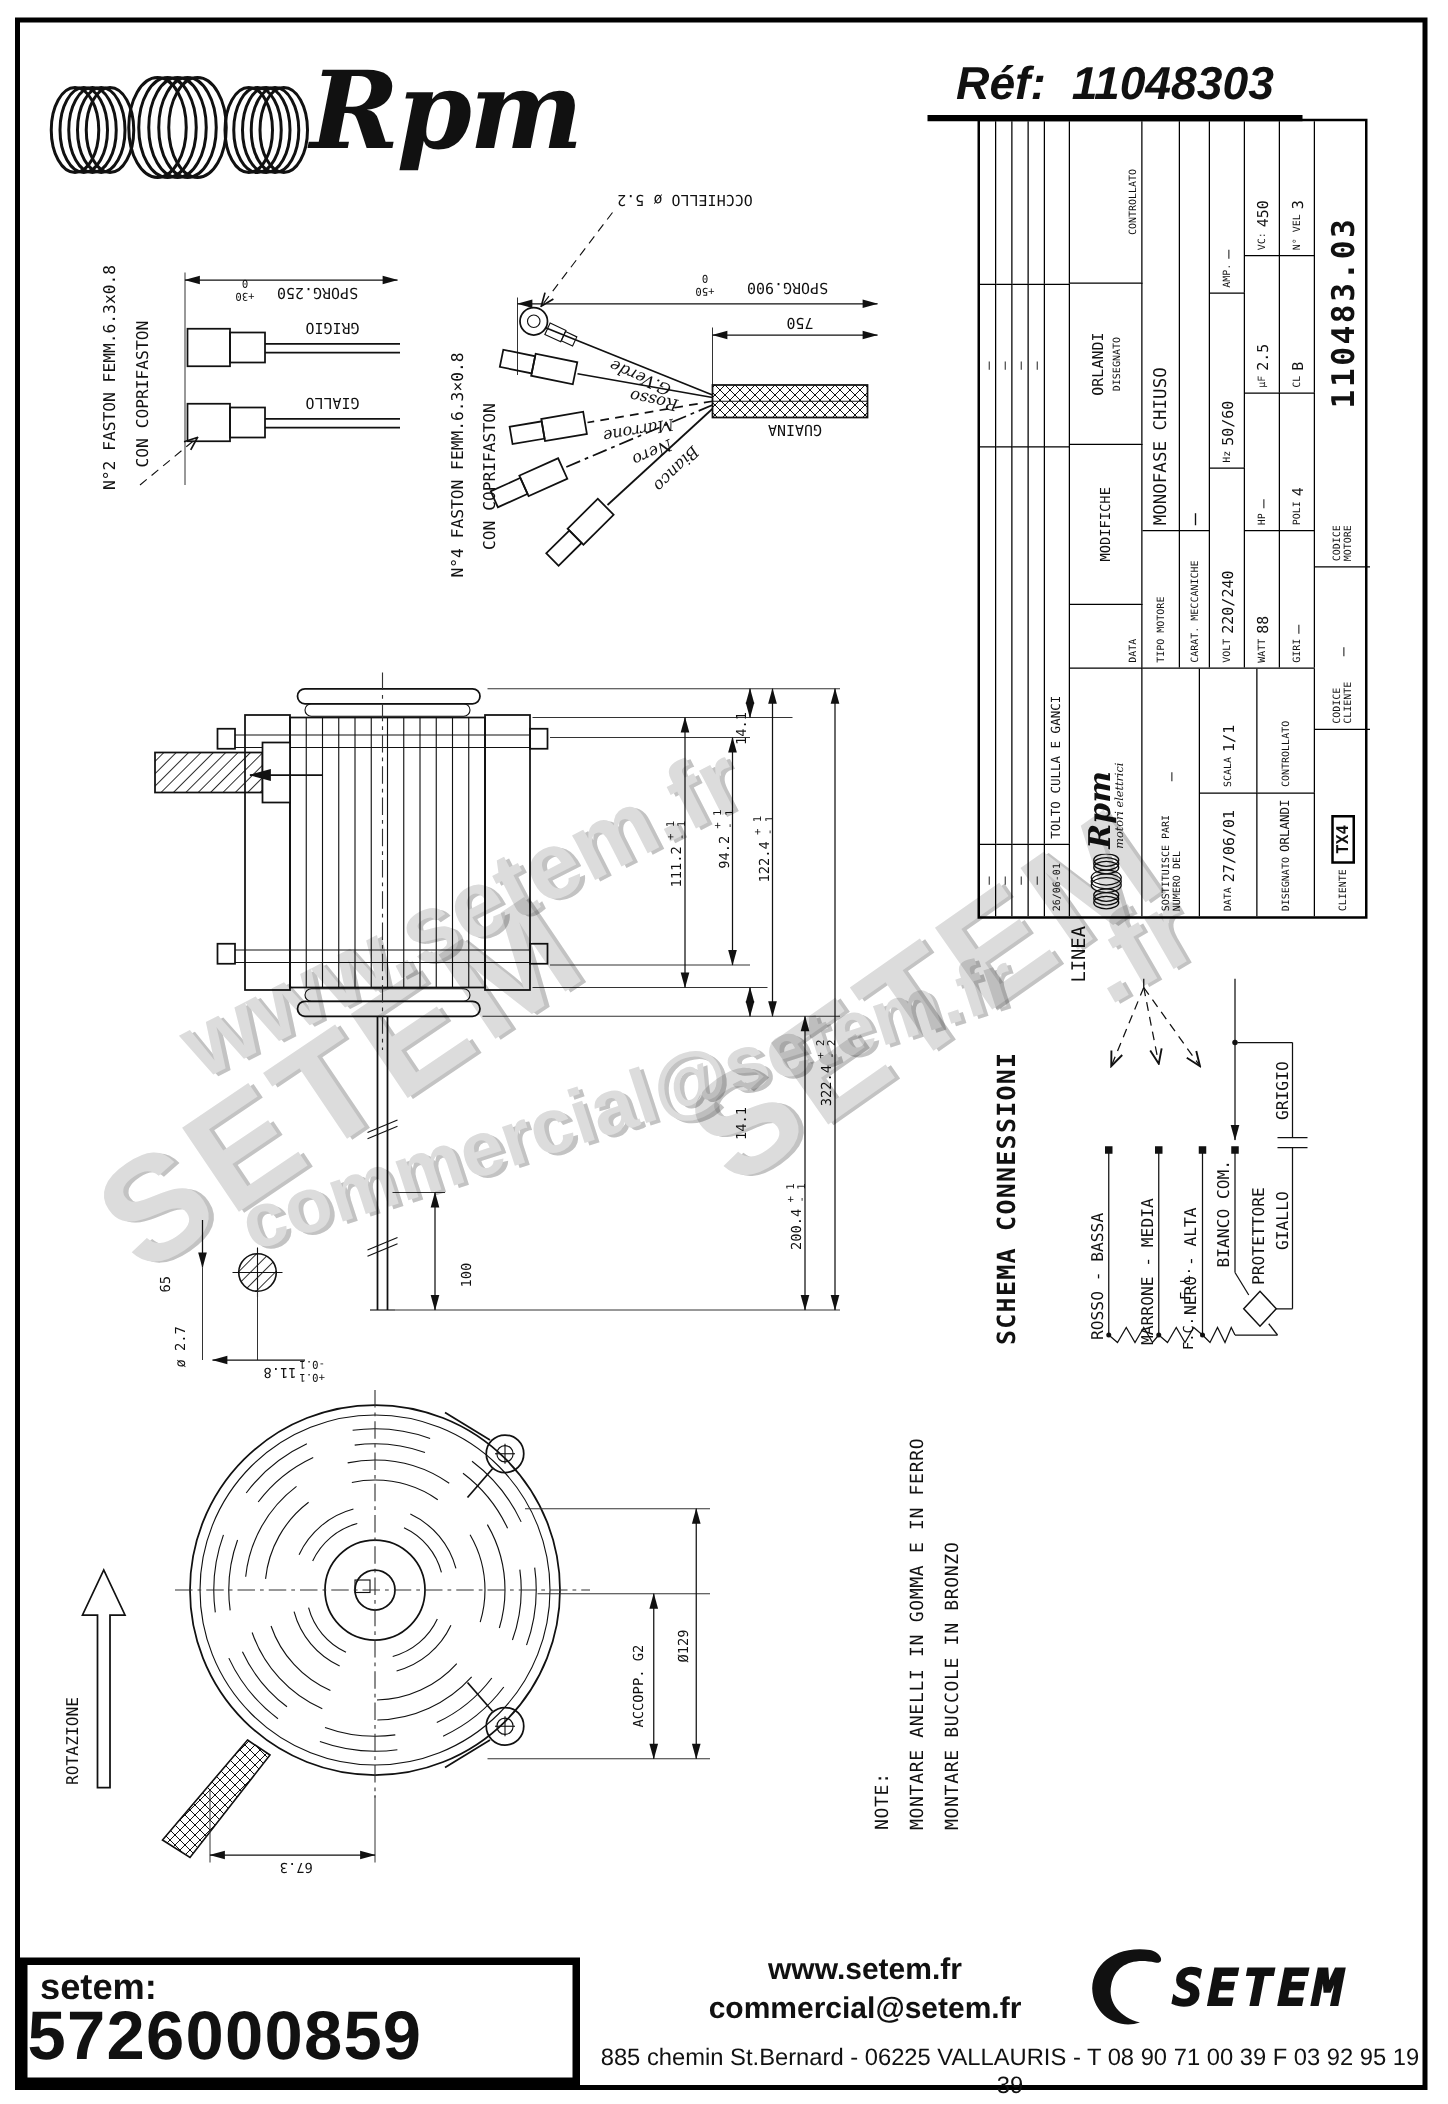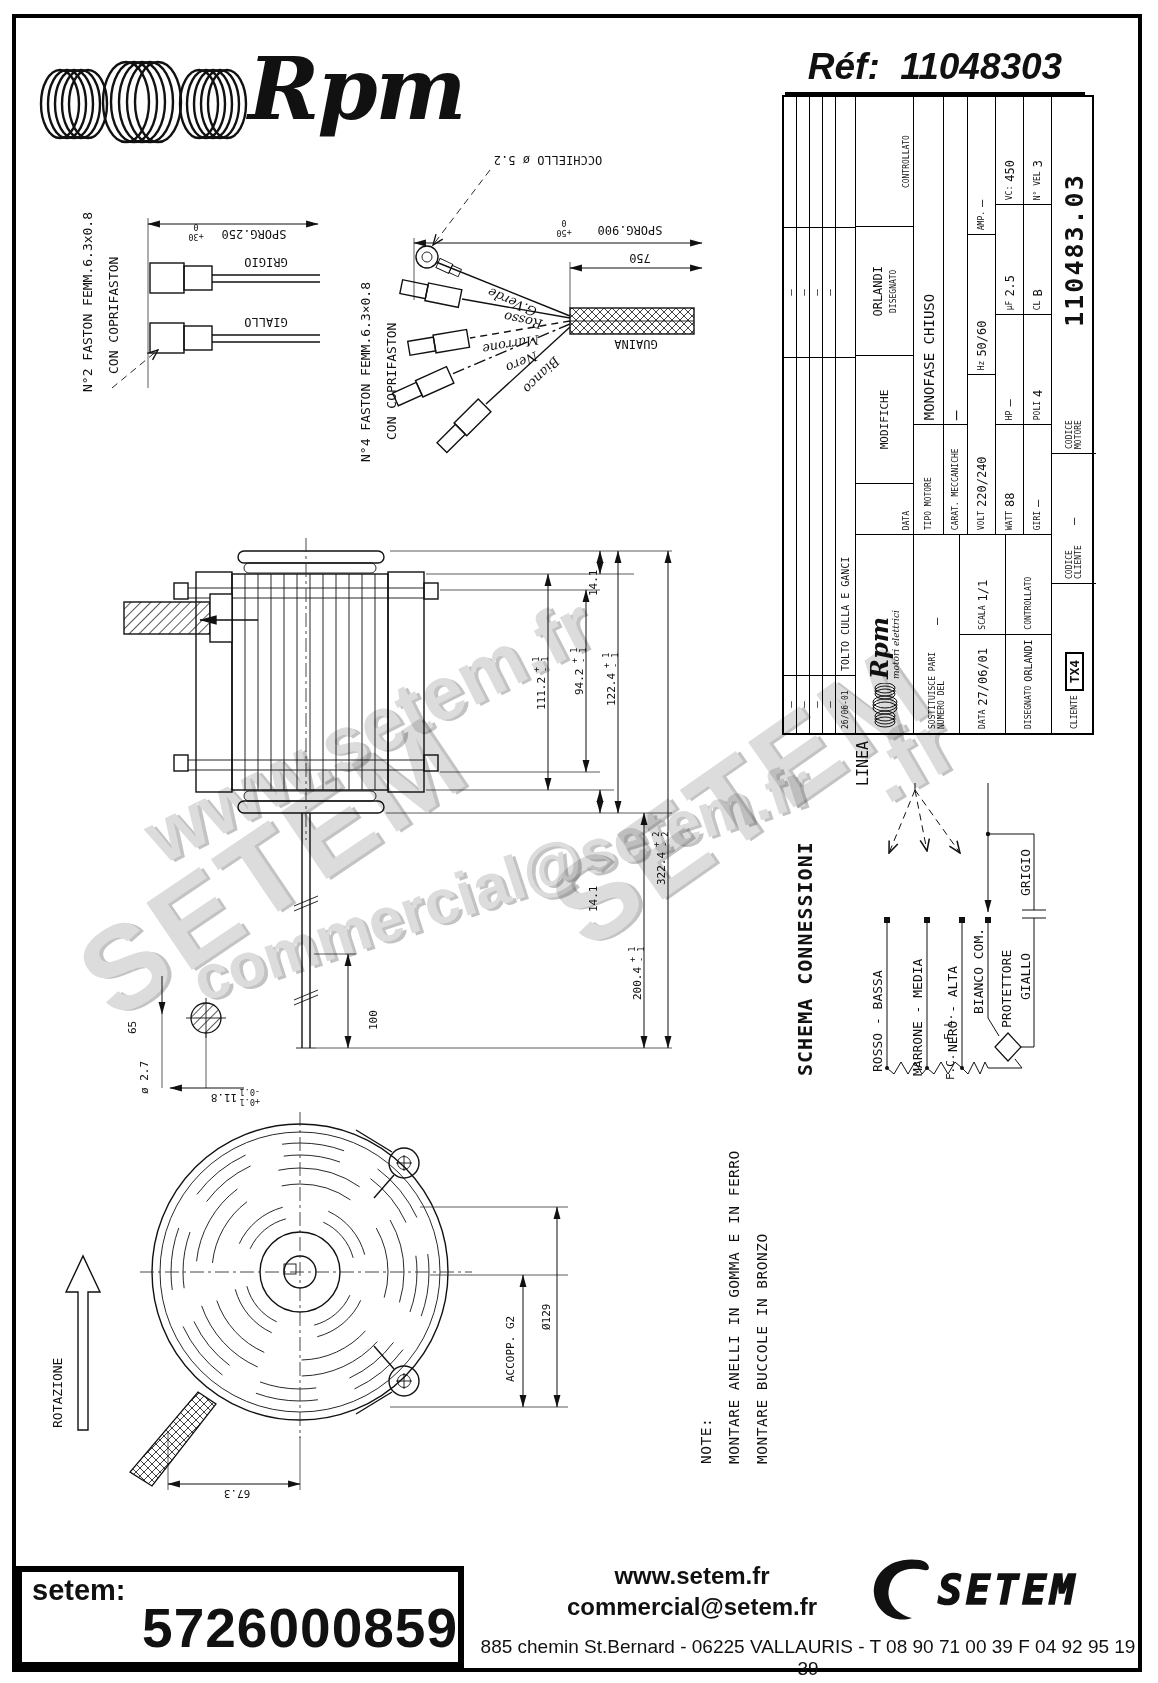--- a/index.html
+++ b/index.html
@@ -5,21 +5,21 @@
   html,body{margin:0;padding:0;background:#fff;}
   #page{position:relative;width:1158px;height:1683px;background:#fff;overflow:hidden;
         font-family:"DejaVu Sans Mono",monospace;color:#111;}
   .abs{position:absolute;}
   *{box-sizing:border-box;}
   
   #frame{left:12px;top:14px;width:1130px;height:1658px;border:4px solid #000;}
   
   #brand-script{left:248px;top:38px;font-family:"DejaVu Serif",serif;font-style:italic;
       font-weight:bold;font-size:86px;letter-spacing:-2px;}
-  #ref-box{left:785px;top:46px;width:300px;text-align:center;font-family:"Liberation Sans",sans-serif;
+  #ref-box{left:742px;top:46px;width:300px;text-align:center;font-family:"Liberation Sans",sans-serif;
       font-style:italic;font-weight:bold;font-size:37px;border-bottom:5px solid #000;padding-bottom:4px;}
   
   .rotwrap{overflow:visible;}
   .rotin{transform:rotate(-90deg);transform-origin:0 0;}
   
   #tb{width:640px;height:312px;border:2px solid #000;background:transparent;font-family:"DejaVu Sans Mono",monospace;}
   .tbrow{display:flex;width:100%;}
   .tbc{border-right:1px solid #000;border-bottom:1px solid #000;display:flex;align-items:center;
        padding:0 4px;gap:4px;overflow:hidden;}
   .lb{font-size:8px;line-height:9px;}
@@ -30,21 +30,21 @@
   .tbcol{display:flex;flex-direction:column;}
   #codmot-val{font-size:25px;letter-spacing:2px;font-weight:bold;flex:1;text-align:center;}
   .boxed{border:2px solid #000;padding:0 6px;font-weight:bold;font-size:13px;}
   .rpmscript{font-family:"DejaVu Serif",serif;font-style:italic;font-weight:bold;font-size:24px;line-height:22px;}
   .rpmsub{font-family:"DejaVu Serif",serif;font-style:italic;font-size:9px;}
   
   #notes{width:392px;height:84px;font-size:14.5px;line-height:28px;letter-spacing:.5px;white-space:nowrap;}
   
   #code-box{left:16px;top:1566px;width:448px;height:102px;border:6px solid #000;font-family:"Liberation Sans",sans-serif;}
   #code-label{position:absolute;top:2px;left:10px;font-size:29px;font-weight:bold;}
-  #code-value{position:absolute;bottom:2px;left:0;right:0;text-align:right;font-size:55px;font-weight:bold;letter-spacing:1px;}
+  #code-value{position:absolute;bottom:2px;left:0;right:0;text-align:left;font-size:55px;font-weight:bold;letter-spacing:1px;}
   #footer-center{left:512px;top:1560px;width:360px;text-align:center;font-family:"Liberation Sans",sans-serif;
       font-weight:bold;font-size:24px;line-height:31px;}
   #footer-address{left:470px;top:1636px;width:676px;text-align:center;font-family:"Liberation Sans",sans-serif;
       font-size:19px;}
   
   .wm{position:absolute;font-family:"Liberation Sans",sans-serif;font-weight:bold;color:#dcdcdc;
       text-shadow:3px 3px 0 #c3c3c3;white-space:nowrap;transform-origin:0 50%;
       mix-blend-mode:multiply;pointer-events:none;}
   
   text{font-family:"DejaVu Sans Mono",monospace;fill:#111;}.t11{font-size:11px;}.t12{font-size:12px;}.t13{font-size:13px;}
@@ -613,21 +613,21 @@
   </div>
   <div id="footer-center" class="abs">
     <div>www.setem.fr</div>
     <div>commercial@setem.fr</div>
   </div>
   <svg class="abs" style="left:868px;top:1554px" width="268" height="72" viewBox="0 0 268 72">
     <path d="M52,6 C22,2 4,20 6,40 C8,58 26,70 44,64 C28,60 18,48 21,34 C24,18 38,12 56,16 C64,18 62,8 52,6 Z" fill="#111"></path>
     <path d="M46,18 C32,16 26,26 27,35 C28,45 38,51 47,48 C39,44 35,38 37,30 C39,24 42,20 46,18 Z" fill="#fff"></path>
     <text x="70" y="50" font-size="40" font-style="italic" font-weight="bold" letter-spacing="4" fill="#fff" stroke="#111" stroke-width="1.7" font-family="Liberation Sans, sans-serif">SETEM</text>
   </svg>
-  <div id="footer-address" class="abs">885 chemin St.Bernard  -  06225 VALLAURIS  -  T 08 90 71 00 39   F 04 92 95 19 39</div>
+  <div id="footer-address" class="abs">885 chemin St.Bernard  -  06225 VALLAURIS  -  T 08 90 71 00 39   F 03 92 95 19 39</div>
 
   <div class="wm" style="left:150px;top:798px;font-size:76px;transform:rotate(-27deg)">www.setem.fr</div>
   <div class="wm" style="left:92px;top:920px;font-size:118px;letter-spacing:6px;transform:rotate(-34deg)">SETEM</div>
   <div class="wm" style="left:195px;top:946px;font-size:62px;transform:rotate(-18deg)">commercial@setem.fr</div>
   <div class="wm" style="left:565px;top:852px;font-size:116px;letter-spacing:6px;transform:rotate(-35deg)">SETEM</div>
   <div class="wm" style="left:872px;top:728px;font-size:88px;transform:rotate(-30deg)">.fr</div>
 
 </div>
 
 </body></html>

